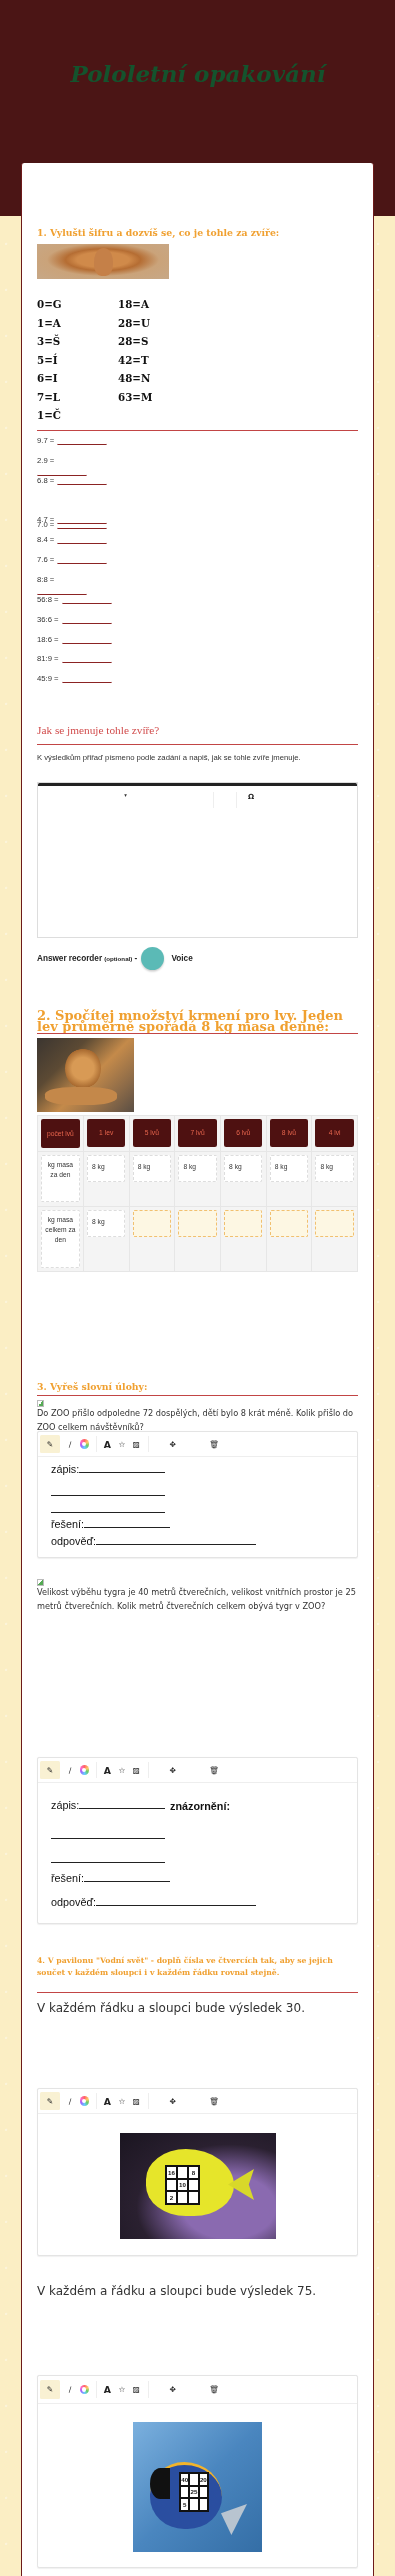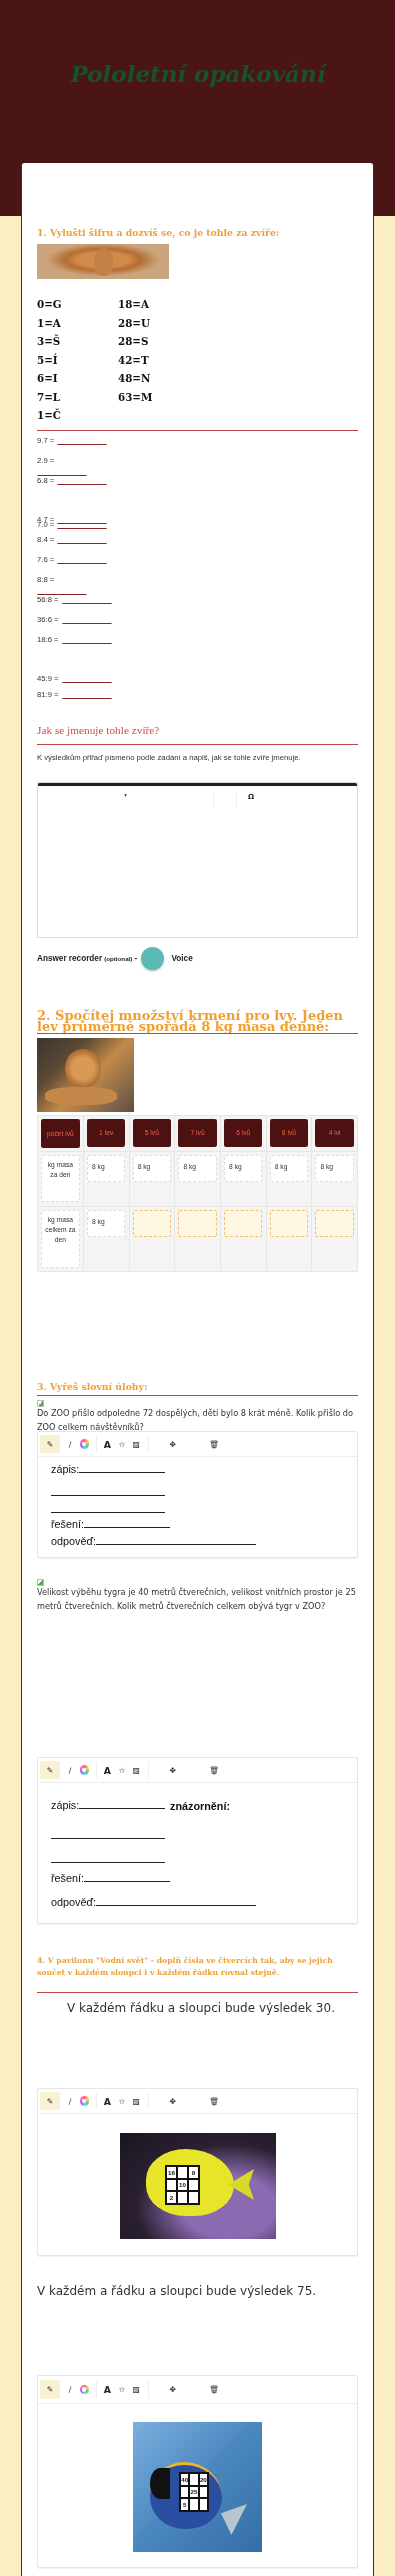--- a/index.html
+++ b/index.html
@@ -172,21 +172,21 @@
     <input class="eq-input" style="">
   </div>
 <div class="eq-row" style="top:615px;">
     <span class="eq-label">36:6 =</span>
     <input class="eq-input" style="">
   </div>
 <div class="eq-row" style="top:635px;">
     <span class="eq-label">18:6 =</span>
     <input class="eq-input" style="">
   </div>
-<div class="eq-row" style="top:690px;">
+<div class="eq-row" style="top:654px;">
     <span class="eq-label">81:9 =</span>
     <input class="eq-input" style="">
   </div>
 <div class="eq-row" style="top:674px;">
     <span class="eq-label">45:9 =</span>
     <input class="eq-input" style="">
   </div>
 
 <div class="q-heading" style="top:723px;">Jak se jmenuje tohle zvíře?</div>
 <div class="divider" style="top:744px;"></div>
@@ -338,21 +338,21 @@
   <div class="wp-line" style="left:13px; top:41px;"><span>zápis:</span><span class="wp-underline" style="width:86px;"></span></div>
   <div class="wp-line" style="left:132px; top:42px; font-weight:bold;">znázornění:</div>
   <div class="wp-line" style="left:13px; top:71px;"><span class="wp-underline" style="width:114px;"></span></div>
   <div class="wp-line" style="left:13px; top:95px;"><span class="wp-underline" style="width:114px;"></span></div>
   <div class="wp-line" style="left:13px; top:114px;"><span>řešení:</span><span class="wp-underline" style="width:86px;"></span></div>
   <div class="wp-line" style="left:13px; top:138px;"><span>odpověď:</span><span class="wp-underline" style="width:160px;"></span></div>
 </div>
 
 <div class="sec-heading small" style="top:1955px; font-size:7.7px; line-height:12px;">4. V pavilonu "Vodní svět" - doplň čísla ve čtvercích tak, aby se jejich součet v každém sloupci i v každém řádku rovnal stejně.</div>
 <div class="divider" style="top:1992px;"></div>
-<div class="big-text" style="top:2000px;margin-left:30px;">V každém řádku a sloupci bude výsledek 30.</div>
+<div class="big-text" style="top:2000px;">V každém řádku a sloupci bude výsledek 30.</div>
 
 <div class="canvas" style="top:2088px; height:168px;">
   <div class="canvas-toolbar">
     <div class="tool active">✎</div>
     <div class="tool" style="margin-left:3.1px;">/</div>
     <div class="tool">
         <div class="color-wheel"></div>
       </div>
     <div class="tool-sep"></div>
     <div class="tool" style="font-weight:bold; font-size:9.3px;">A</div>

